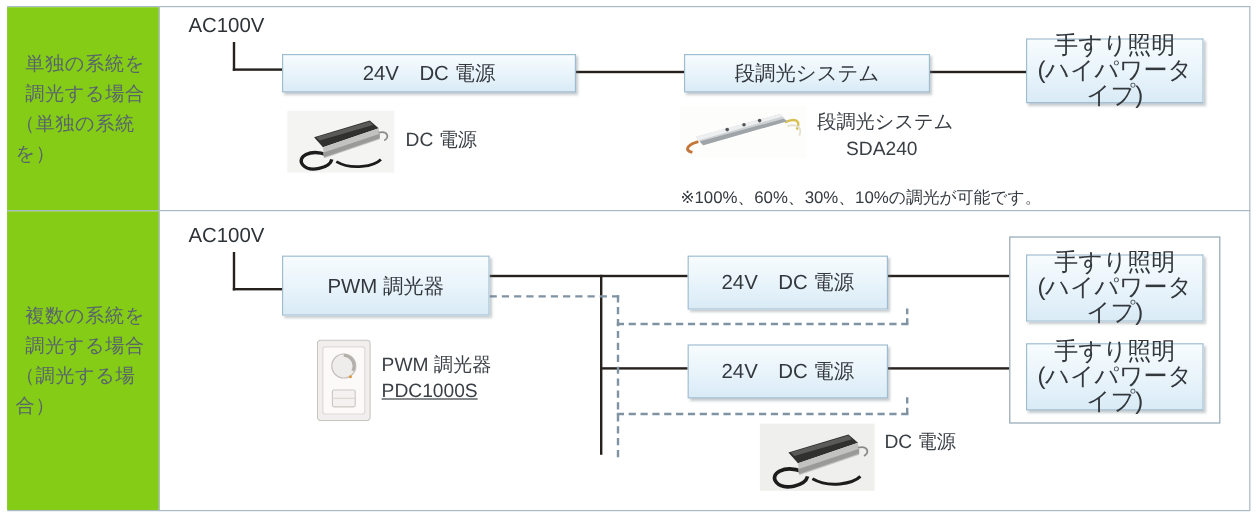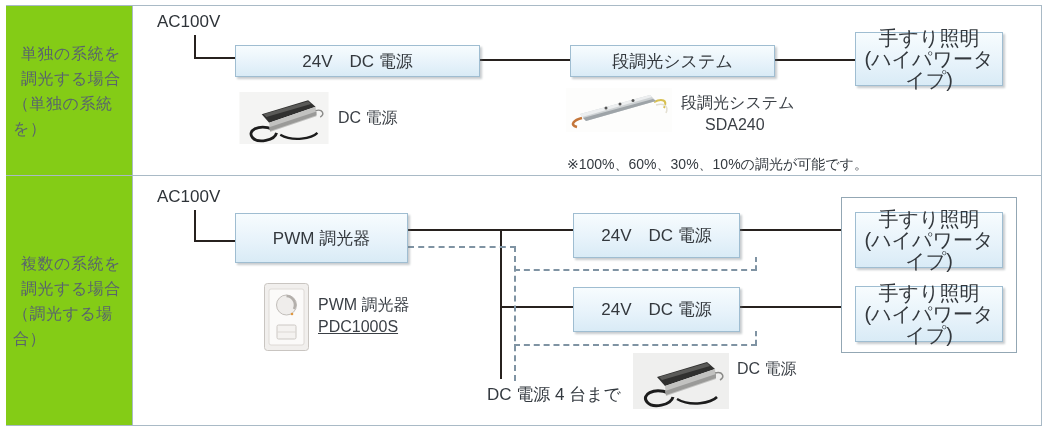--- a/index.html
+++ b/index.html
@@ -143,21 +143,20 @@
       <circle cx="22.5" cy="22" r="10" fill="#efedeb" stroke="#c2beba"></circle>
       <path d="M22.5,13 A9,9 0 0 1 30,26" fill="none" stroke="#b3afab" stroke-width="2.5"></path>
       <circle cx="28" cy="31" r="1.3" fill="#e09840"></circle>
       <rect x="13" y="42" width="19" height="14" rx="1.5" fill="#f4f2f0" stroke="#ccc8c4"></rect>
       <line x1="13" y1="49" x2="32" y2="49" stroke="#dcd8d4"></line>
     </svg>
   </div>
   <div class="lbl cap" style="left:318px;top:294px;">PWM 調光器</div>
   <div class="lbl cap" style="left:318px;top:316px;text-decoration:underline;">PDC1000S</div>
 
-  <div class="lbl big" style="left:487px;top:383px;">DC 電源 4 台まで</div>
 
   <div class="photo" style="left:633px;top:352px;width:96px;height:58px;">
     <svg viewBox="0 0 96 56">
       <rect width="96" height="56" fill="#efefee"></rect>
       <path d="M36,40 C20,34 8,42 14,49 C20,56 38,52 40,44" fill="none" stroke="#1c1c1c" stroke-width="3"></path>
       <path d="M44,46 C58,54 78,50 84,44" fill="none" stroke="#1c1c1c" stroke-width="2.5"></path>
       <polygon points="24,24 74,9 82,16 32,33" fill="#30302f"></polygon>
       <polygon points="32,33 82,16 83,26 33,43" fill="#c2c2c0"></polygon>
       <polygon points="32,38 83,21 83,25 33,42" fill="#9a9a98"></polygon>
       <polygon points="26,24 74,10 77,13 29,27" fill="#5a5a58"></polygon>

